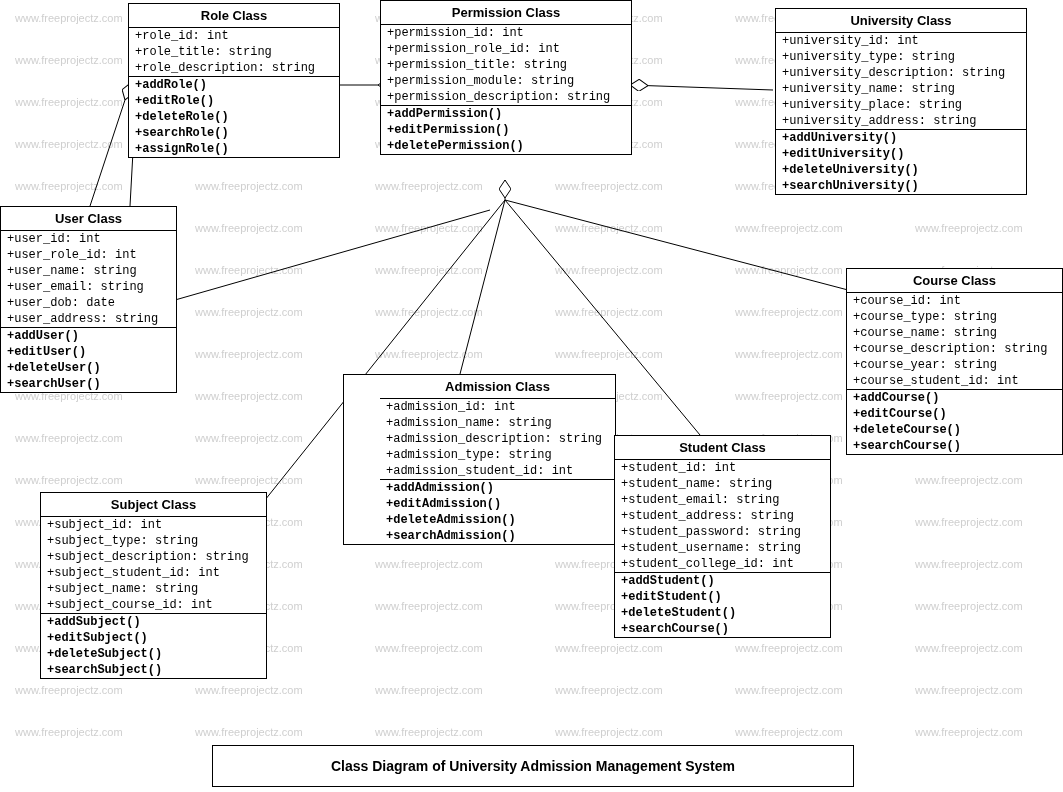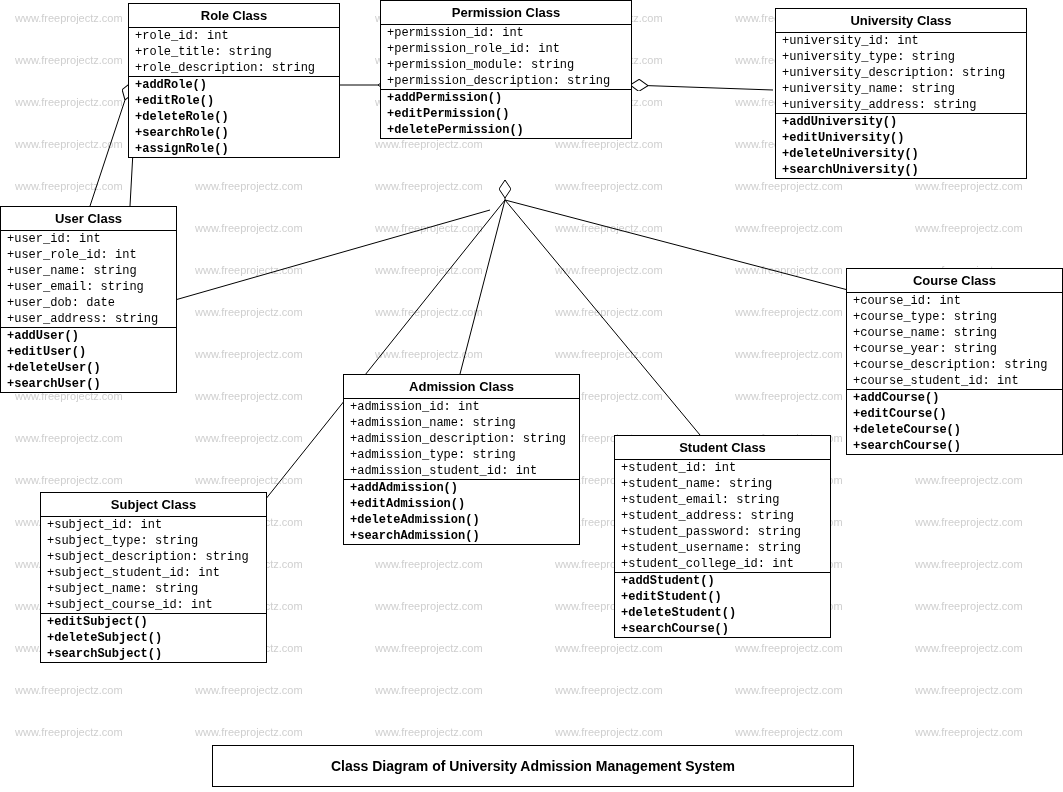--- a/index.html
+++ b/index.html
@@ -224,36 +224,38 @@
         <div class="row">+deleteRole()</div>
         <div class="row">+searchRole()</div>
         <div class="row">+assignRole()</div>
       </div>
     </div>
     <div class="class-box" style="left: 380px; top: 0px; width: 250px;">
       <div class="class-title">Permission Class</div>
       <div class="section">
         <div class="row">+permission_id: int</div>
         <div class="row">+permission_role_id: int</div>
+        <div class="row">+permission_title: string</div>
         <div class="row">+permission_module: string</div>
         <div class="row">+permission_description: string</div>
       </div>
       <div class="section">
         <div class="row">+addPermission()</div>
         <div class="row">+editPermission()</div>
         <div class="row">+deletePermission()</div>
       </div>
     </div>
     <div class="class-box" style="left: 775px; top: 8px; width: 250px;">
       <div class="class-title">University Class</div>
       <div class="section">
         <div class="row">+university_id: int</div>
         <div class="row">+university_type: string</div>
         <div class="row">+university_description: string</div>
         <div class="row">+university_name: string</div>
+        <div class="row">+university_place: string</div>
         <div class="row">+university_address: string</div>
       </div>
       <div class="section">
         <div class="row">+addUniversity()</div>
         <div class="row">+editUniversity()</div>
         <div class="row">+deleteUniversity()</div>
         <div class="row">+searchUniversity()</div>
       </div>
     </div>
     <div class="class-box" style="left: 0px; top: 206px; width: 175px;">
@@ -272,32 +274,32 @@
         <div class="row">+deleteUser()</div>
         <div class="row">+searchUser()</div>
       </div>
     </div>
     <div class="class-box" style="left: 846px; top: 268px; width: 215px;">
       <div class="class-title">Course Class</div>
       <div class="section">
         <div class="row">+course_id: int</div>
         <div class="row">+course_type: string</div>
         <div class="row">+course_name: string</div>
+        <div class="row">+course_description: string</div>
         <div class="row">+course_year: string</div>
-        <div class="row">+course_description: string</div>
         <div class="row">+course_student_id: int</div>
       </div>
       <div class="section">
         <div class="row">+addCourse()</div>
         <div class="row">+editCourse()</div>
         <div class="row">+deleteCourse()</div>
         <div class="row">+searchCourse()</div>
       </div>
     </div>
-    <div class="class-box" style="left: 343px; top: 374px; width: 235px;">
+    <div class="class-box" style="left: 343px; top: 374px; width: 235px; padding-left: 36px;">
       <div class="class-title">Admission Class</div>
       <div class="section">
         <div class="row">+admission_id: int</div>
         <div class="row">+admission_name: string</div>
         <div class="row">+admission_description: string</div>
         <div class="row">+admission_type: string</div>
         <div class="row">+admission_student_id: int</div>
       </div>
       <div class="section">
         <div class="row">+addAdmission()</div>
@@ -328,20 +330,21 @@
       <div class="class-title">Subject Class</div>
       <div class="section">
         <div class="row">+subject_id: int</div>
         <div class="row">+subject_type: string</div>
         <div class="row">+subject_description: string</div>
         <div class="row">+subject_student_id: int</div>
         <div class="row">+subject_name: string</div>
         <div class="row">+subject_course_id: int</div>
       </div>
       <div class="section">
+        <div class="row">+addSubject()</div>
         <div class="row">+editSubject()</div>
         <div class="row">+deleteSubject()</div>
         <div class="row">+searchSubject()</div>
       </div>
     </div>
   </div>
 
 <div class="caption-box" style="left:212px; top:745px; width:608px;">
   <span>Class Diagram of University Admission Management System</span>
 </div>

